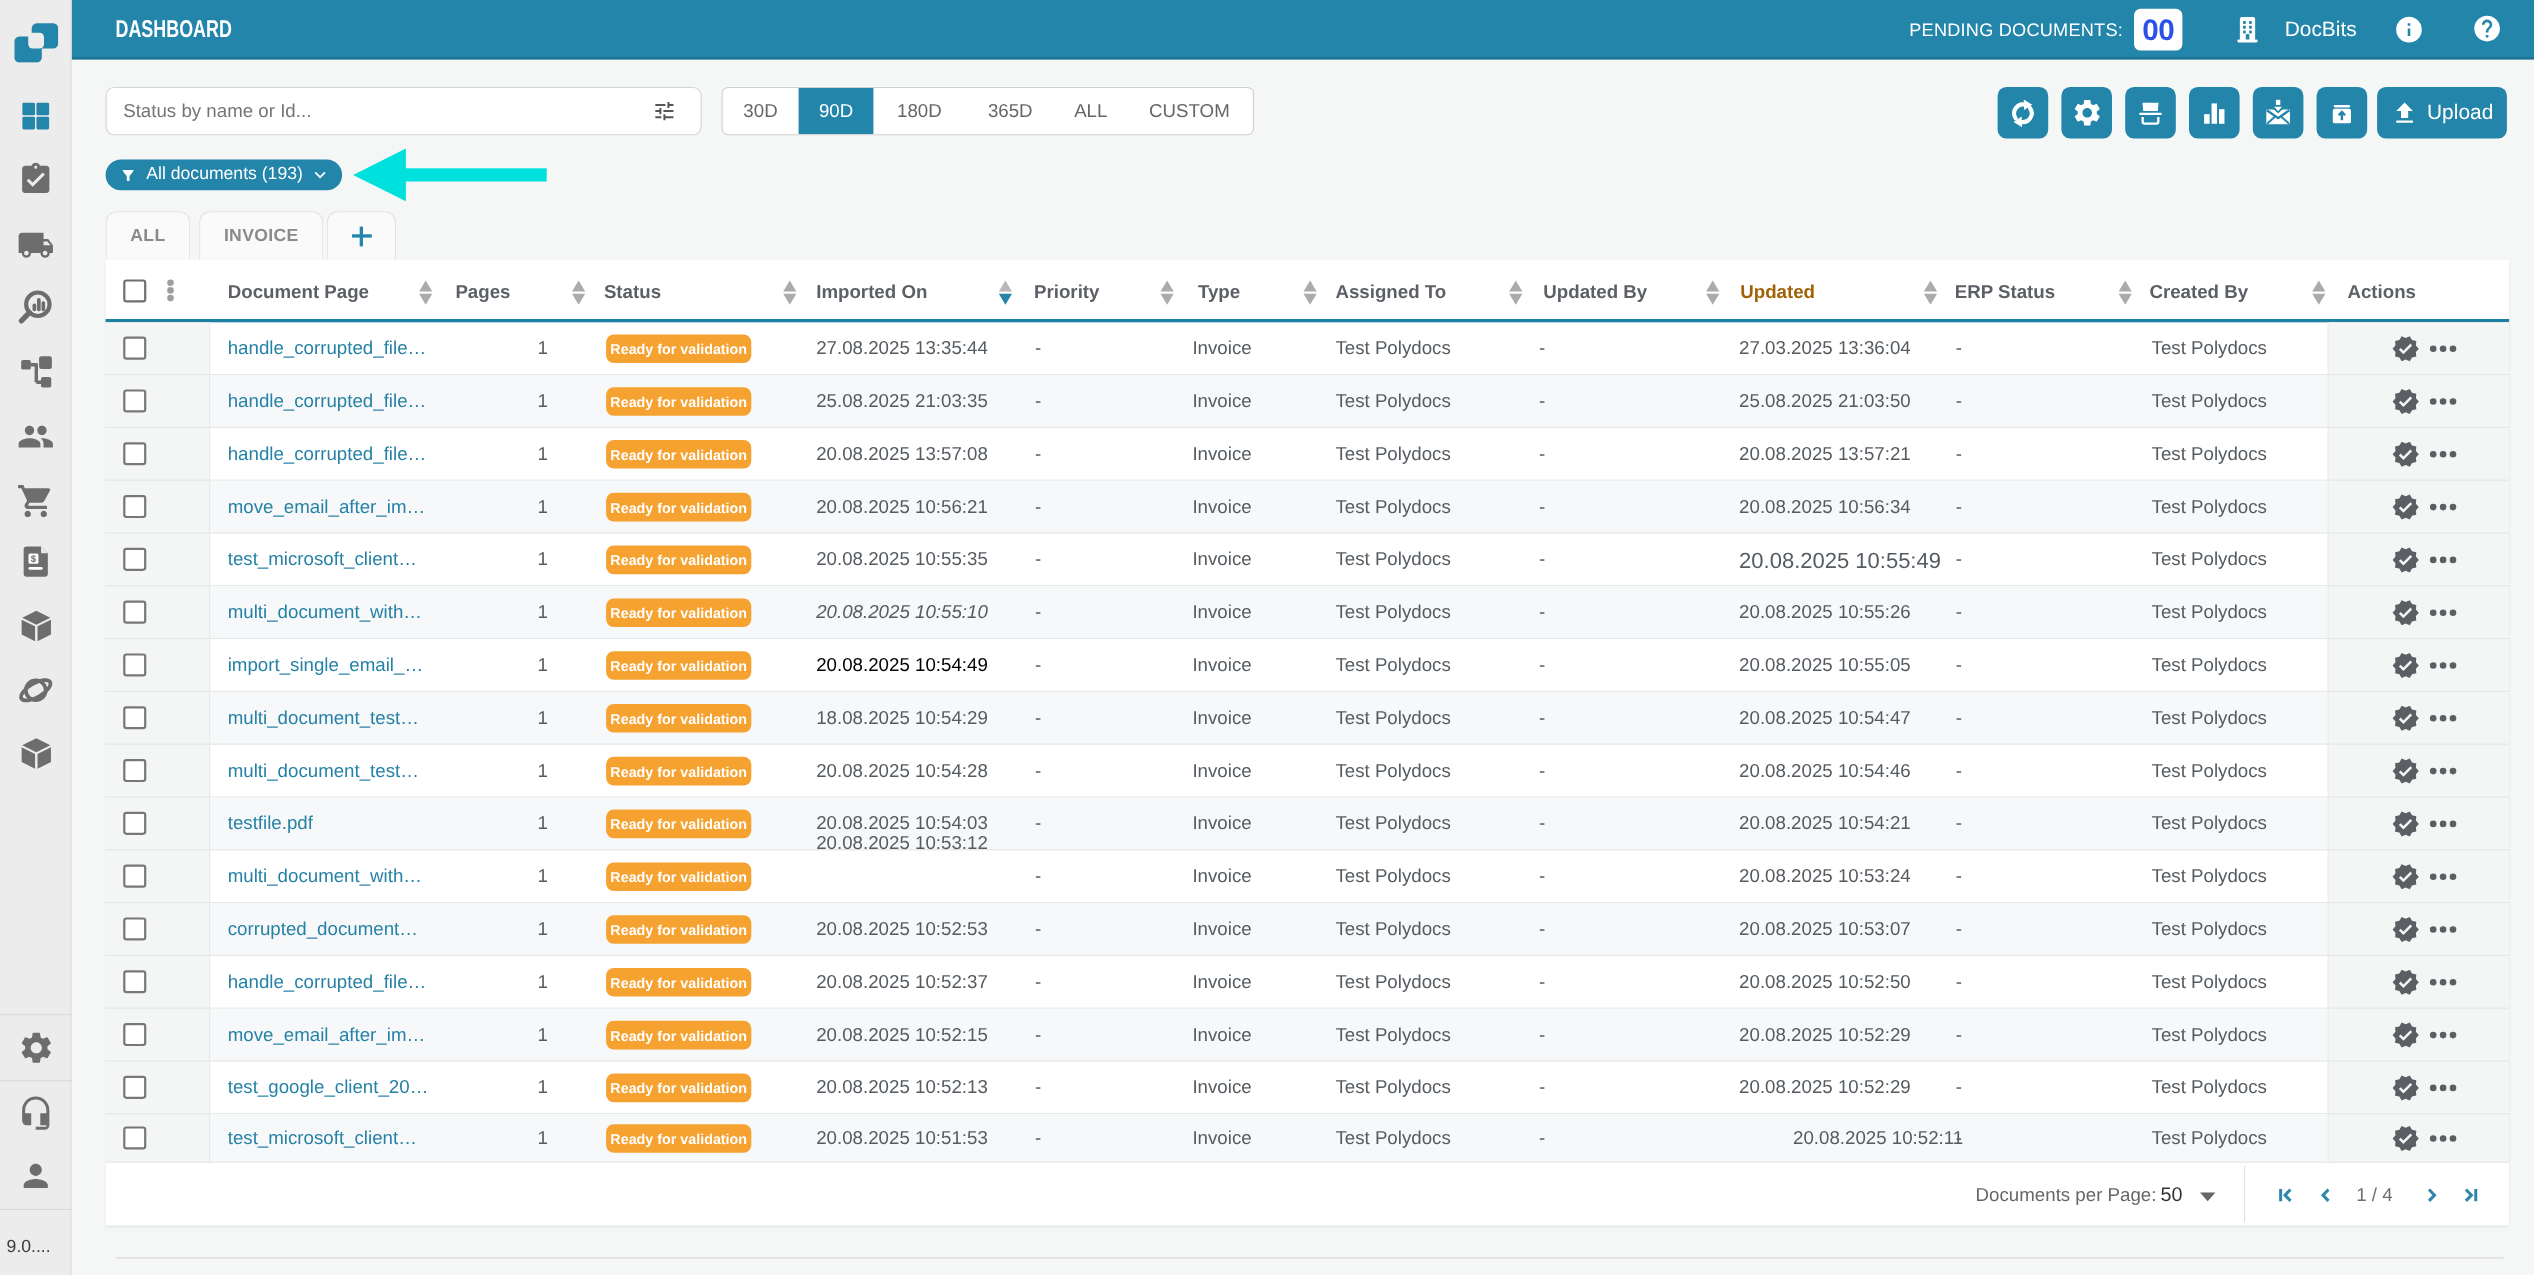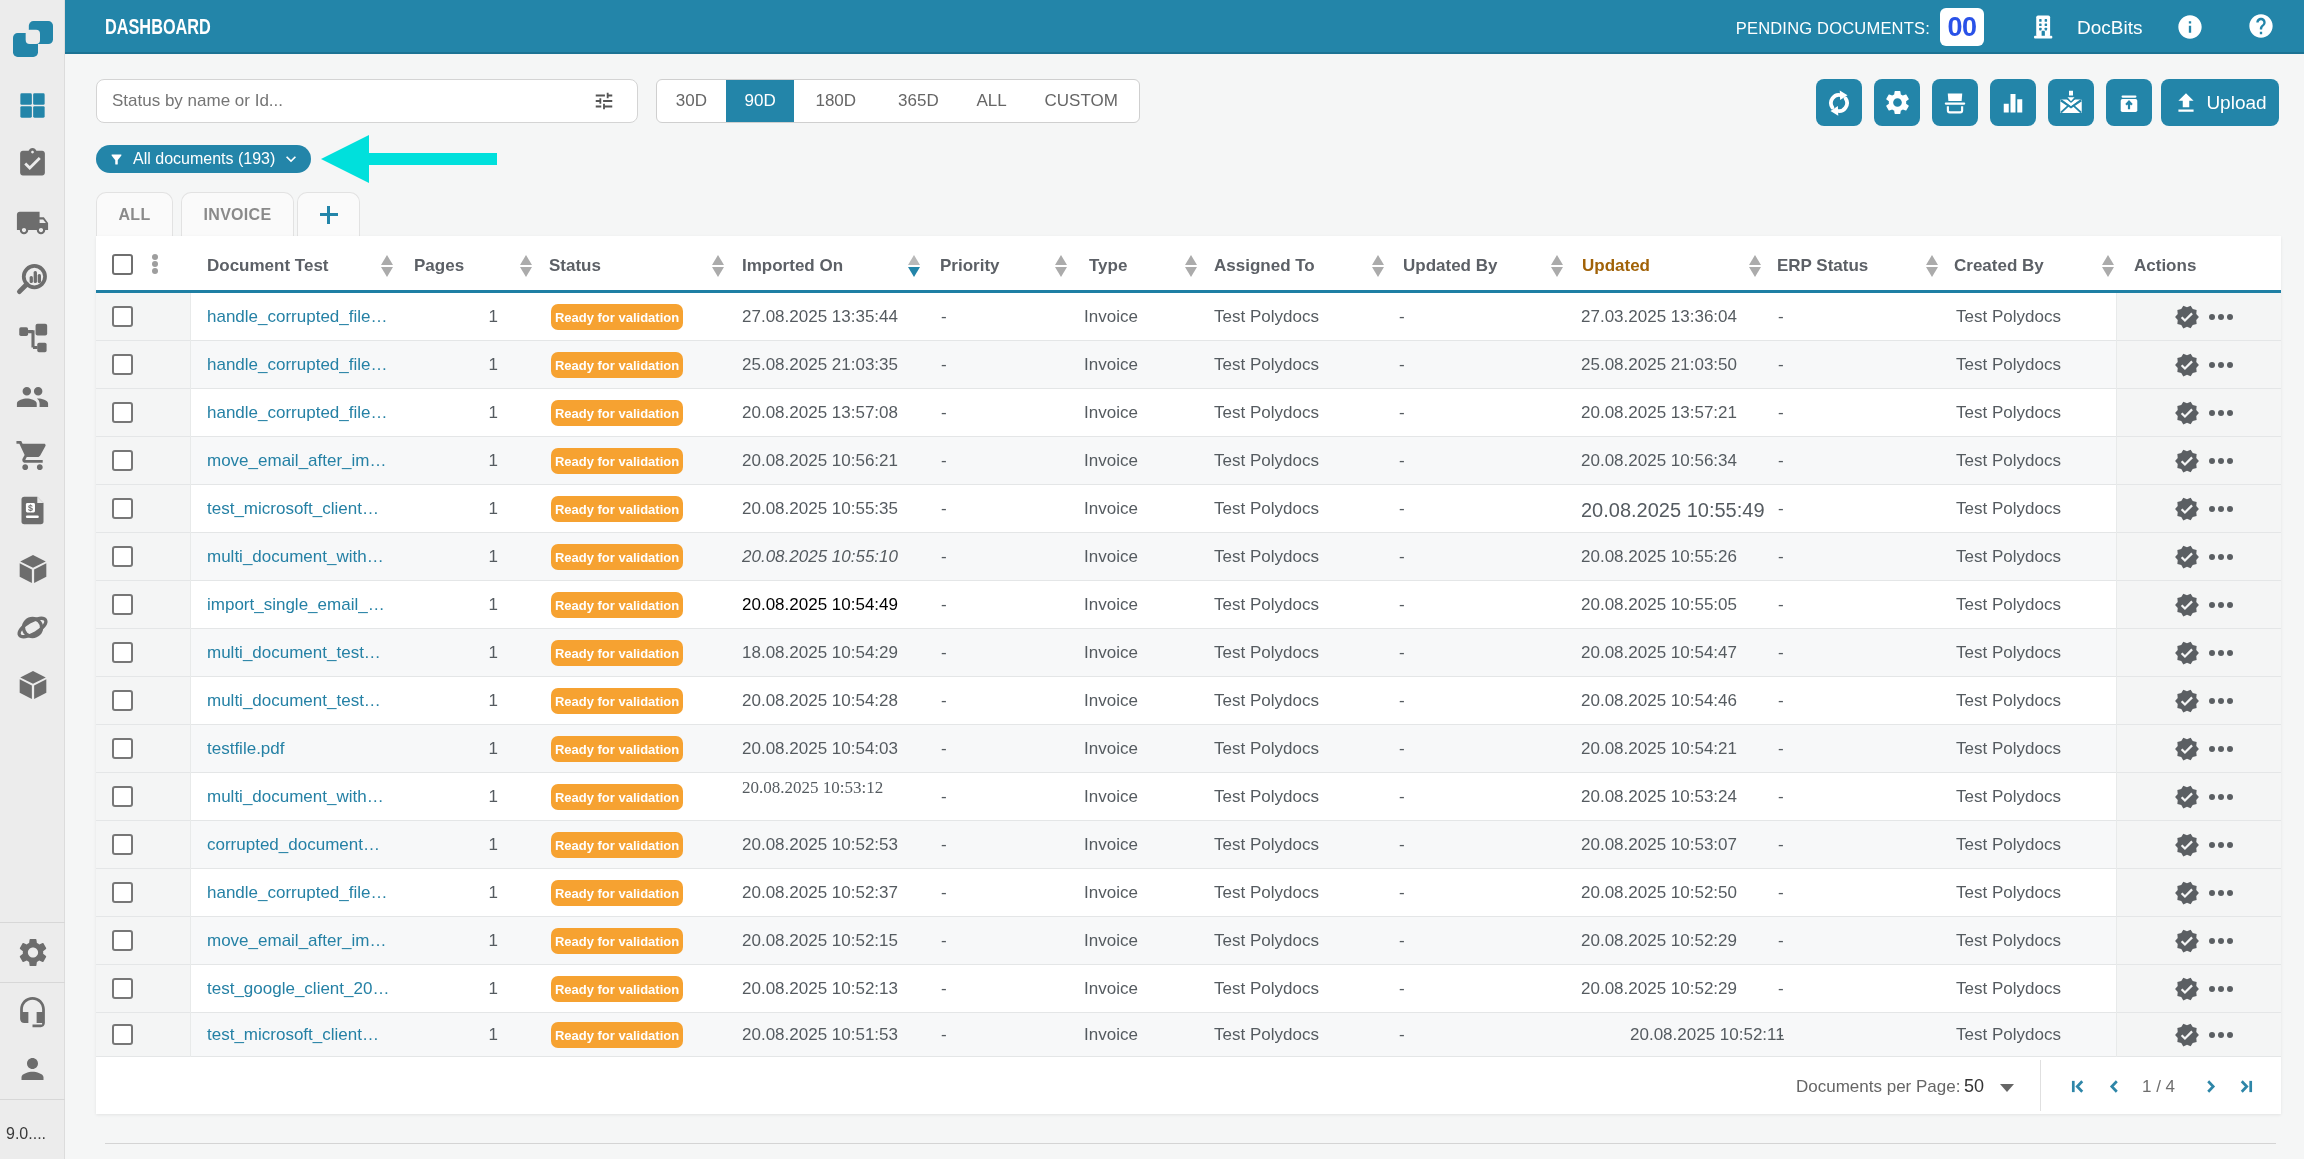--- a/index.html
+++ b/index.html
@@ -172,21 +172,21 @@
 <div class="abs" style="left:367px;top:153px;width:130px;height:12px;background:#00e0dc;"></div>
 <div class="abs" style="left:96px;top:192px;width:77px;height:44px;background:#fafafa;border:1px solid #e2e2e2;border-bottom:none;border-radius:10px 10px 0 0;display:flex;align-items:center;justify-content:center;color:#8a8a8a;font-size:16px;font-weight:bold;letter-spacing:.3px;">ALL</div>
 <div class="abs" style="left:181px;top:192px;width:113px;height:44px;background:#fafafa;border:1px solid #e2e2e2;border-bottom:none;border-radius:10px 10px 0 0;display:flex;align-items:center;justify-content:center;color:#8a8a8a;font-size:16px;font-weight:bold;letter-spacing:.3px;">INVOICE</div>
 <div class="abs" style="left:297px;top:192px;width:63px;height:44px;background:#fafafa;border:1px solid #e2e2e2;border-bottom:none;border-radius:10px 10px 0 0;display:flex;align-items:center;justify-content:center;">
     <div style="position:relative;width:18px;height:18px;">
       <div style="position:absolute;left:7.5px;top:0;width:3px;height:18px;background:#2385a9;"></div>
       <div style="position:absolute;left:0;top:7.5px;width:18px;height:3px;background:#2385a9;"></div>
     </div>
   </div>
 <div class="abs" style="left:96px;top:236px;width:2185px;height:878px;background:#fff;box-shadow:0 1px 3px rgba(0,0,0,0.08);"></div>
-<div class="abs" style="left:207px;top:256px;font-size:17px;font-weight:bold;color:#5c6066;">Document Test</div>
+<div class="abs" style="left:207px;top:256px;font-size:17px;font-weight:bold;color:#5c6066;">Document Page</div>
 <div class="abs" style="left:414px;top:256px;font-size:17px;font-weight:bold;color:#5c6066;">Pages</div>
 <div class="abs" style="left:549px;top:256px;font-size:17px;font-weight:bold;color:#5c6066;">Status</div>
 <div class="abs" style="left:742px;top:256px;font-size:17px;font-weight:bold;color:#5c6066;">Imported On</div>
 <div class="abs" style="left:940px;top:256px;font-size:17px;font-weight:bold;color:#5c6066;">Priority</div>
 <div class="abs" style="left:1089px;top:256px;font-size:17px;font-weight:bold;color:#5c6066;">Type</div>
 <div class="abs" style="left:1214px;top:256px;font-size:17px;font-weight:bold;color:#5c6066;">Assigned To</div>
 <div class="abs" style="left:1403px;top:256px;font-size:17px;font-weight:bold;color:#5c6066;">Updated By</div>
 <div class="abs" style="left:1582px;top:256px;font-size:17px;font-weight:bold;color:#a16207;">Updated</div>
 <div class="abs" style="left:1777px;top:256px;font-size:17px;font-weight:bold;color:#5c6066;">ERP Status</div>
 <div class="abs" style="left:1954px;top:256px;font-size:17px;font-weight:bold;color:#5c6066;">Created By</div>
@@ -413,21 +413,21 @@
       <path d="M23 12l-2.44-2.79.34-3.69-3.61-.82-1.89-3.2L12 2.96 8.6 1.5 6.71 4.69 3.1 5.5l.34 3.7L1 12l2.44 2.79-.34 3.7 3.61.82L8.6 22.5l3.4-1.47 3.4 1.46 1.89-3.19 3.61-.82-.34-3.69L23 12zm-12.91 4.72l-3.8-3.81 1.48-1.48 2.32 2.33 5.85-5.87 1.48 1.48-7.33 7.35z" fill="#5b5f63"></path>
     </svg></div>
 <div class="abs" style="left:2209px;top:746px;width:6px;height:6px;border-radius:50%;background:#5b5f63;"></div>
 <div class="abs" style="left:2218px;top:746px;width:6px;height:6px;border-radius:50%;background:#5b5f63;"></div>
 <div class="abs" style="left:2227px;top:746px;width:6px;height:6px;border-radius:50%;background:#5b5f63;"></div>
 <div class="abs" style="left:96px;top:820px;width:2185px;height:1px;background:#e4e6e7;"></div>
 <div class="abs" style="left:112px;top:786px;width:21px;height:21px;border:2px solid #777;border-radius:3px;background:#fff;"></div>
 <div class="abs" style="left:207px;top:787px;font-size:17px;color:#2581a5;">multi_document_with…</div>
 <div class="abs" style="left:470px;top:787px;width:28px;text-align:right;font-size:17px;color:#555b60;">1</div>
 <div class="abs" style="left:551px;top:784px;width:132px;height:26px;background:#f6a231;border-radius:7px;color:#fff;font-size:13px;font-weight:bold;display:flex;align-items:center;justify-content:center;">Ready for validation</div>
-<div class="abs" style="left:742px;top:778px;font-size:17px;color:#555b60;font-family:Liberation Serif, serif;">20.08.2025 10:53:12</div>
+<div class="abs" style="left:742px;top:757px;font-size:17px;color:#555b60;">20.08.2025 10:53:12</div>
 <div class="abs" style="left:941px;top:787px;font-size:17px;color:#555b60;">-</div>
 <div class="abs" style="left:1084px;top:787px;font-size:17px;color:#555b60;">Invoice</div>
 <div class="abs" style="left:1214px;top:787px;font-size:17px;color:#555b60;">Test Polydocs</div>
 <div class="abs" style="left:1399px;top:787px;font-size:17px;color:#555b60;">-</div>
 <div class="abs" style="left:1581px;top:787px;font-size:17px;color:#555b60;">20.08.2025 10:53:24</div>
 <div class="abs" style="left:1778px;top:787px;font-size:17px;color:#555b60;">-</div>
 <div class="abs" style="left:1956px;top:787px;font-size:17px;color:#555b60;">Test Polydocs</div>
 <div class="abs" style="left:2174px;top:784px;"><svg width="26" height="26" viewBox="0 0 24 24" style="">
       <path d="M23 12l-2.44-2.79.34-3.69-3.61-.82-1.89-3.2L12 2.96 8.6 1.5 6.71 4.69 3.1 5.5l.34 3.7L1 12l2.44 2.79-.34 3.7 3.61.82L8.6 22.5l3.4-1.47 3.4 1.46 1.89-3.19 3.61-.82-.34-3.69L23 12zm-12.91 4.72l-3.8-3.81 1.48-1.48 2.32 2.33 5.85-5.87 1.48 1.48-7.33 7.35z" fill="#5b5f63"></path>
     </svg></div>

